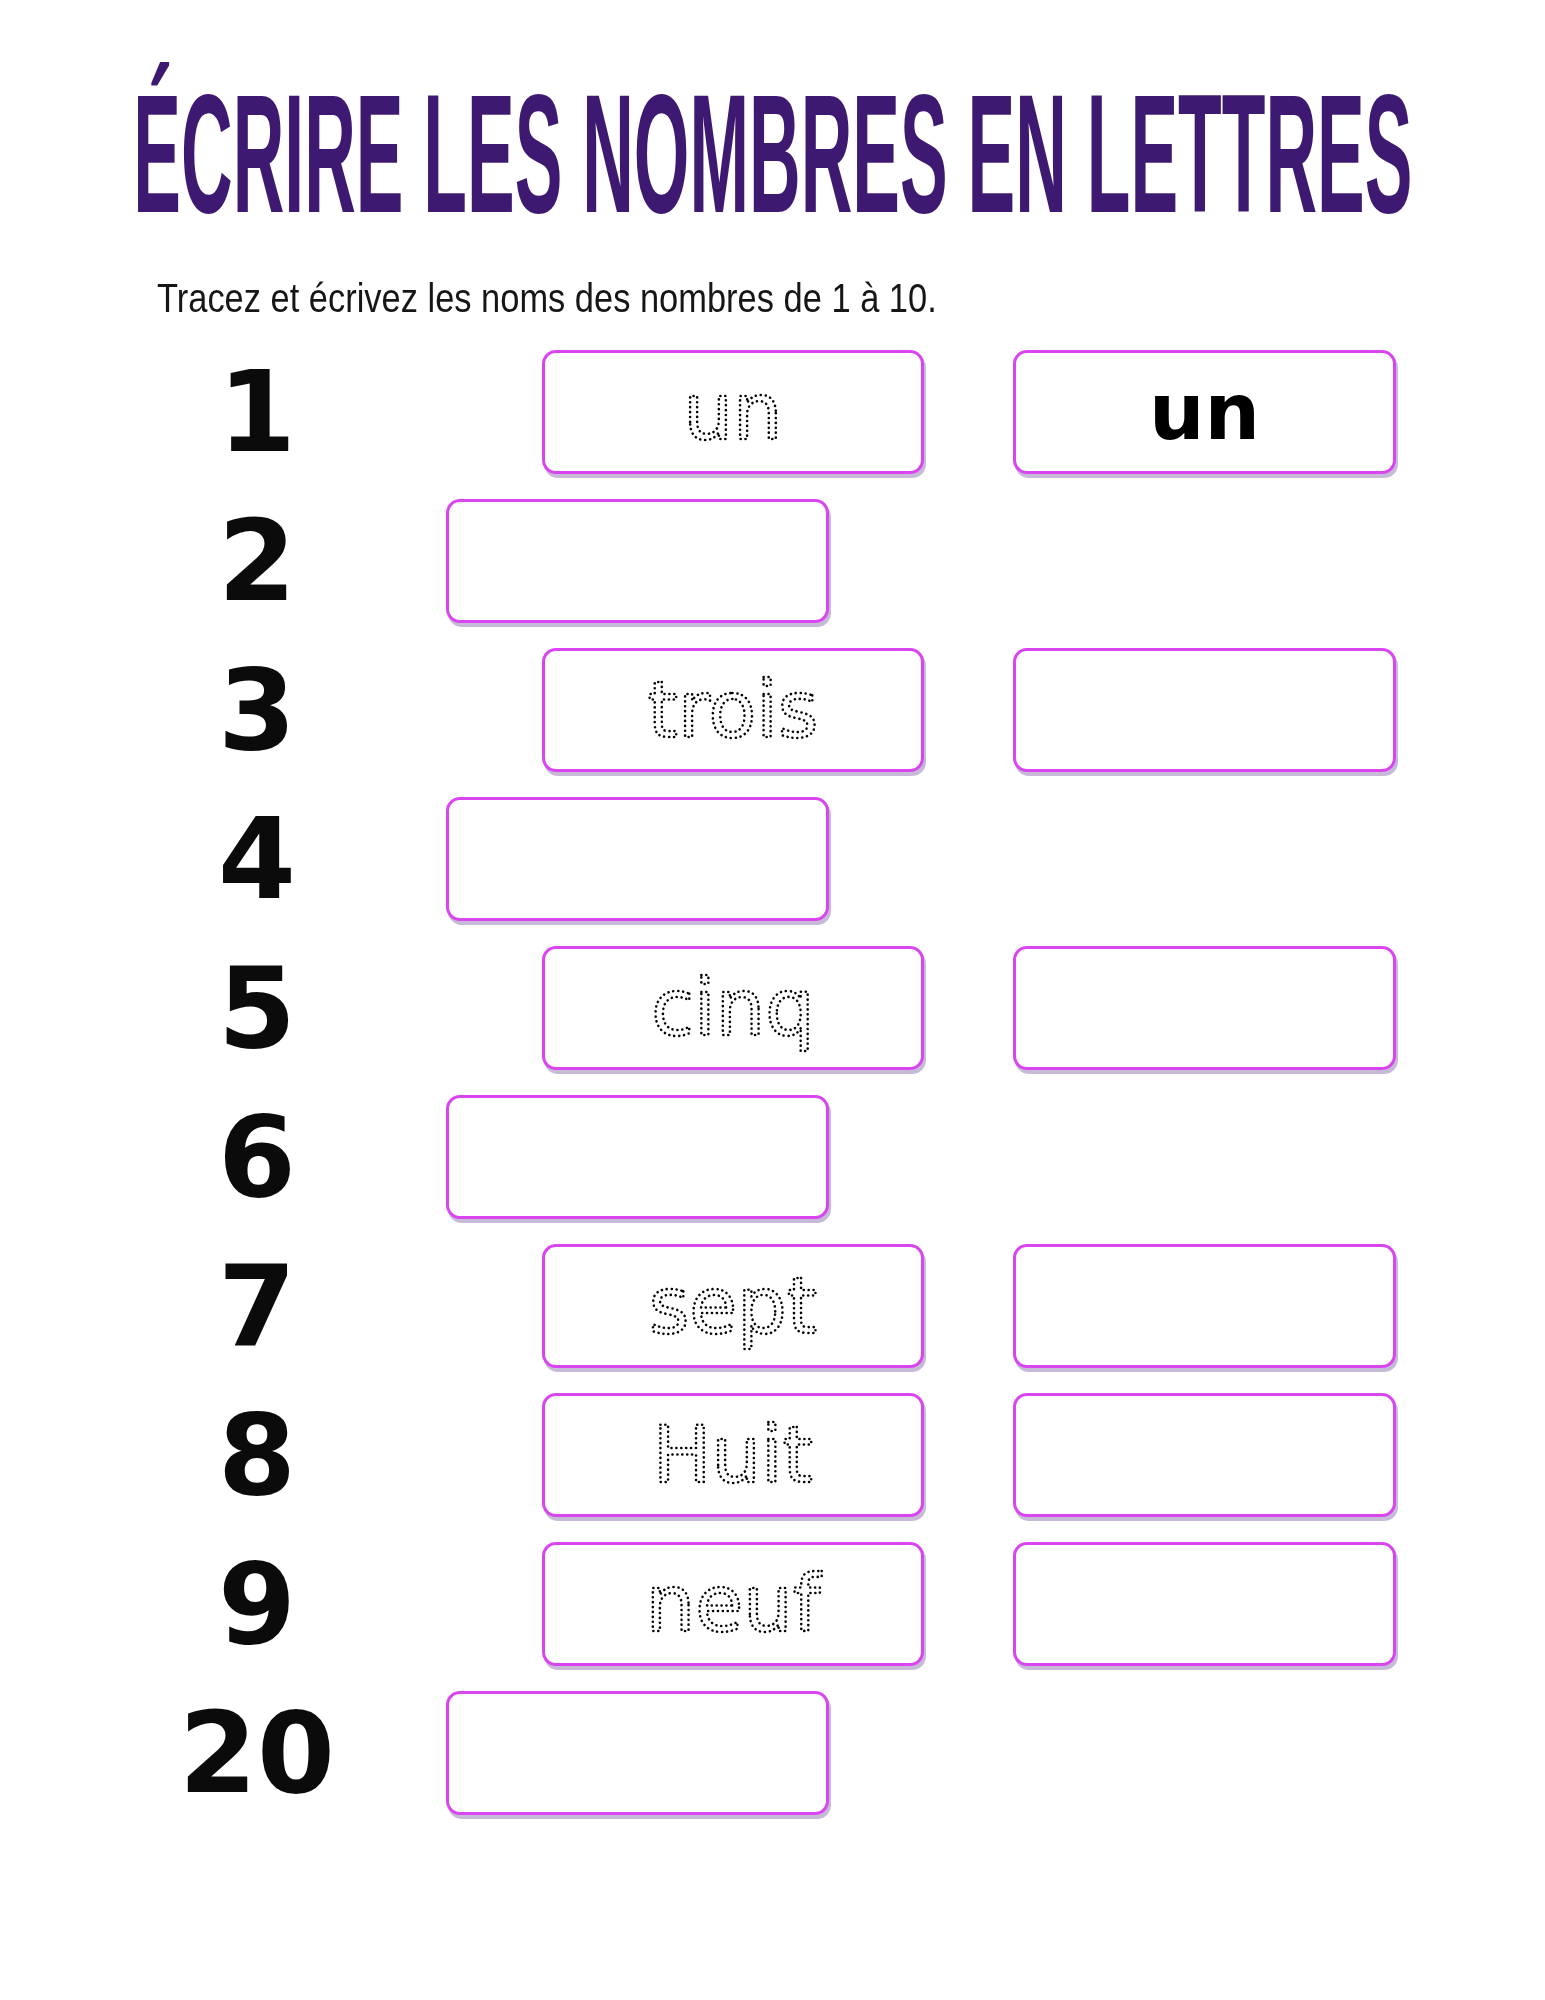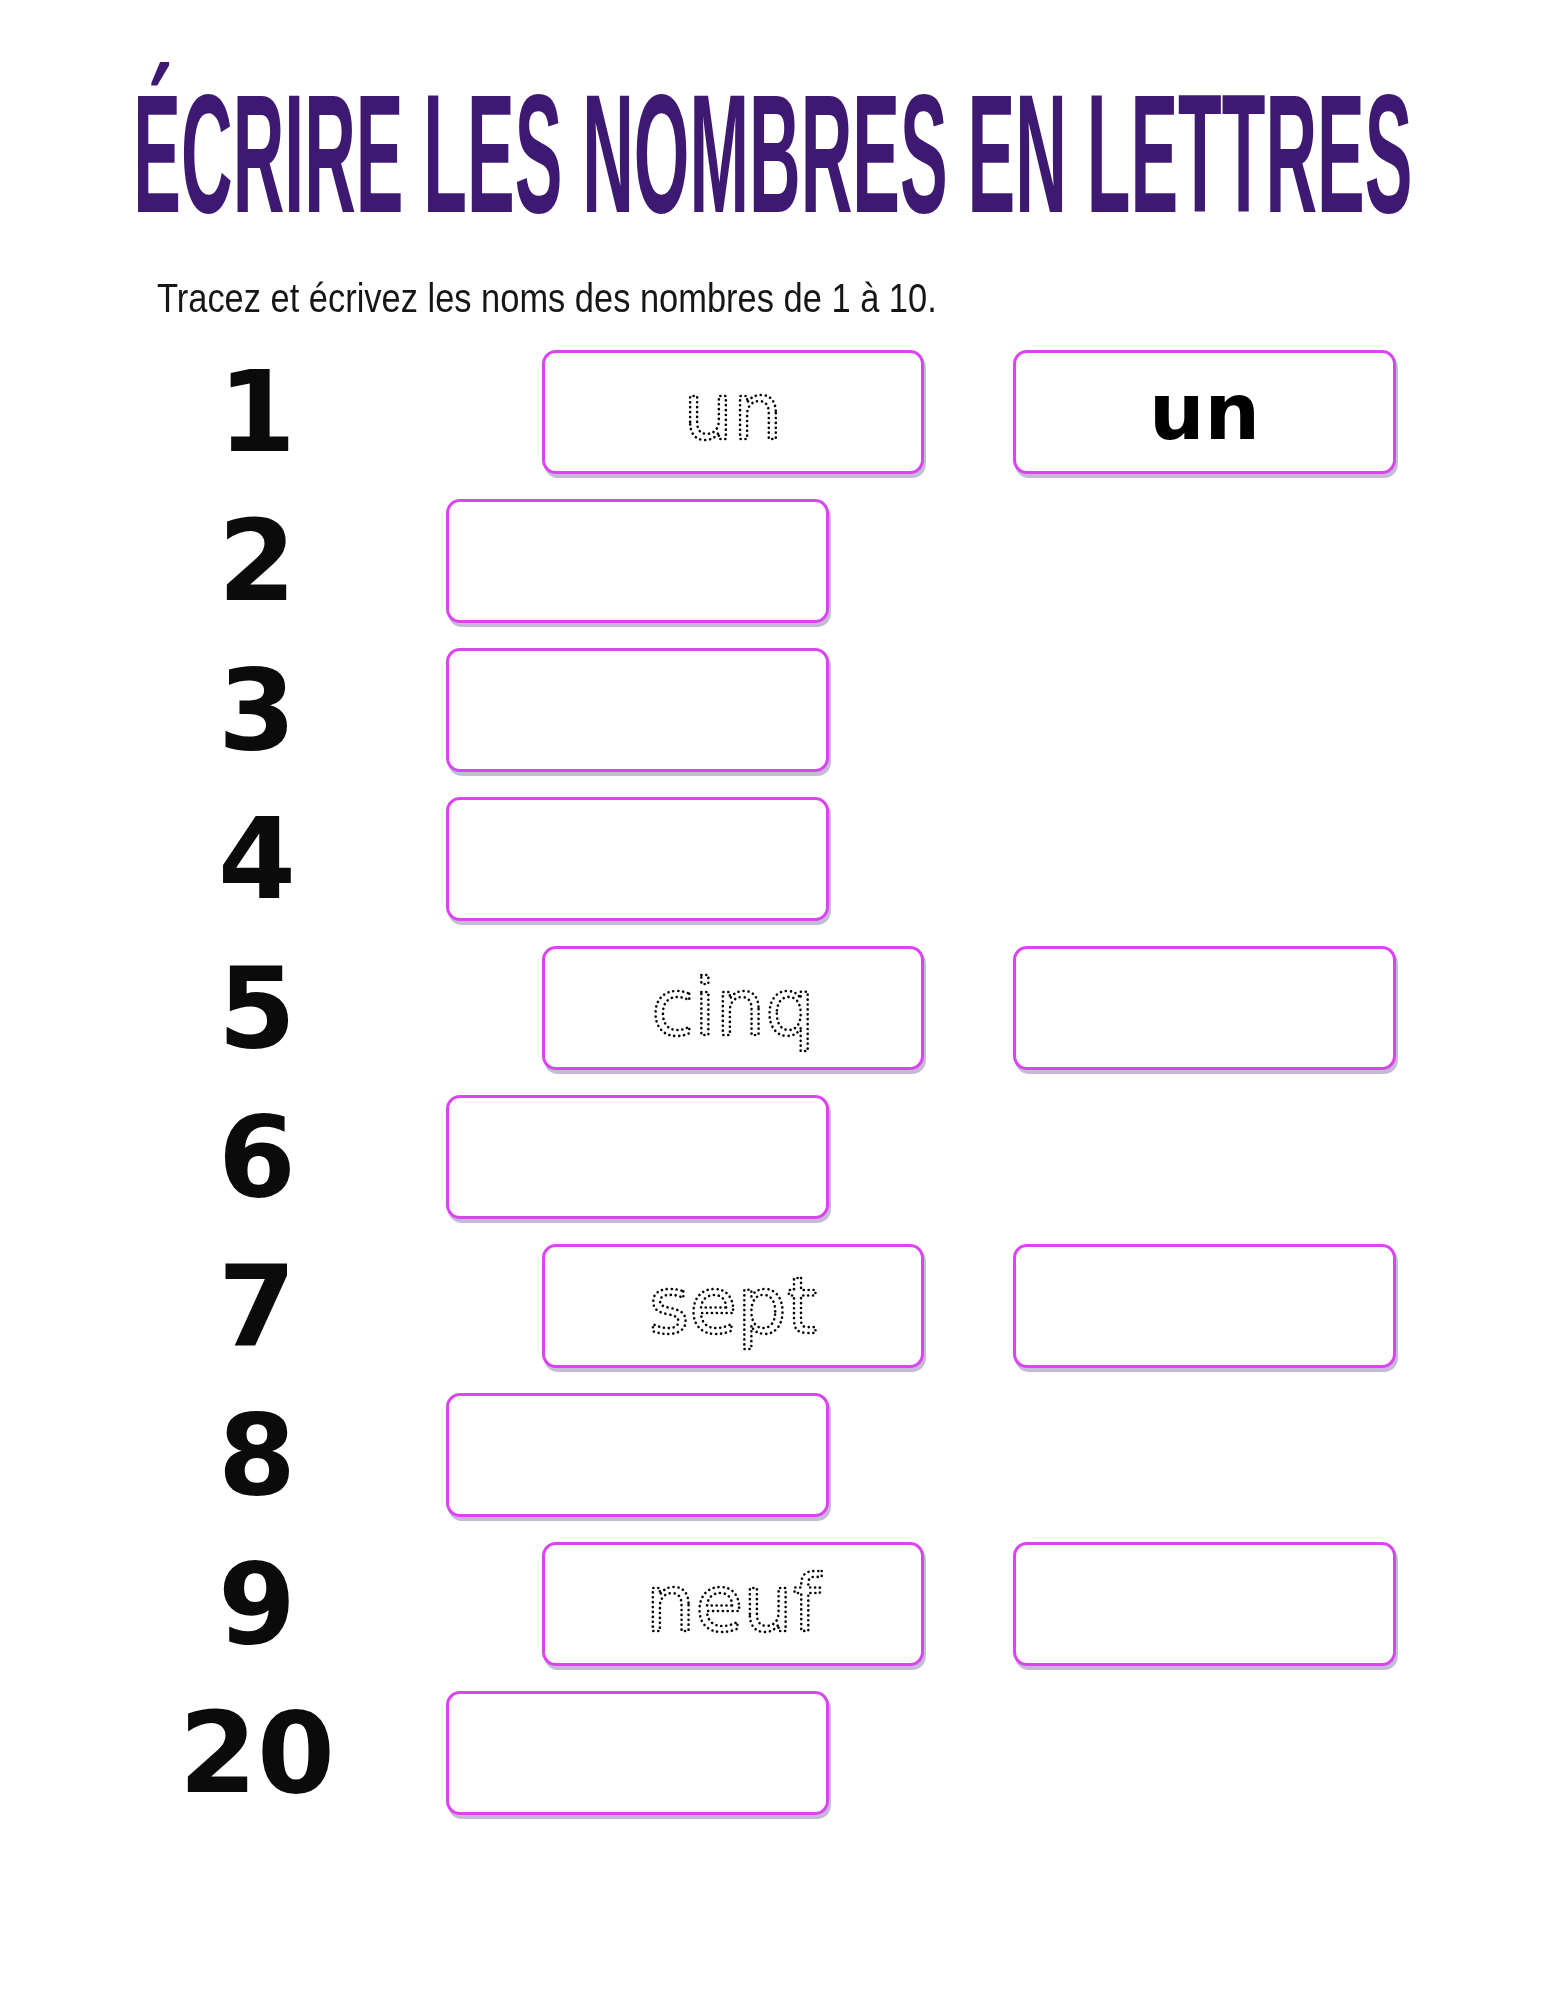--- a/index.html
+++ b/index.html
@@ -125,20 +125,25 @@
 
   <div class="row">
     <div class="num">2</div>
     <div class="box answer-box">
       <div class="answer-text"></div>
     </div>
   </div>
 
   <div class="row">
     <div class="num">3</div>
+    <div class="box trace-box">
+      <svg class="trace-svg" viewBox="0 0 372 114">
+        <text class="trace-text" x="186" y="57" text-anchor="middle" dominant-baseline="central">trois</text>
+      </svg>
+    </div>
     <div class="box answer-box">
       <div class="answer-text"></div>
     </div>
   </div>
 
   <div class="row">
     <div class="num">4</div>
     <div class="box answer-box">
       <div class="answer-text"></div>
     </div>
@@ -170,20 +175,25 @@
         <text class="trace-text" x="186" y="57" text-anchor="middle" dominant-baseline="central">sept</text>
       </svg>
     </div>
     <div class="box answer-box">
       <div class="answer-text"></div>
     </div>
   </div>
 
   <div class="row">
     <div class="num">8</div>
+    <div class="box trace-box">
+      <svg class="trace-svg" viewBox="0 0 372 114">
+        <text class="trace-text" x="186" y="57" text-anchor="middle" dominant-baseline="central">Huit</text>
+      </svg>
+    </div>
     <div class="box answer-box">
       <div class="answer-text"></div>
     </div>
   </div>
 
   <div class="row">
     <div class="num">9</div>
     <div class="box trace-box">
       <svg class="trace-svg" viewBox="0 0 372 114">
         <text class="trace-text" x="186" y="57" text-anchor="middle" dominant-baseline="central">neuf</text>

